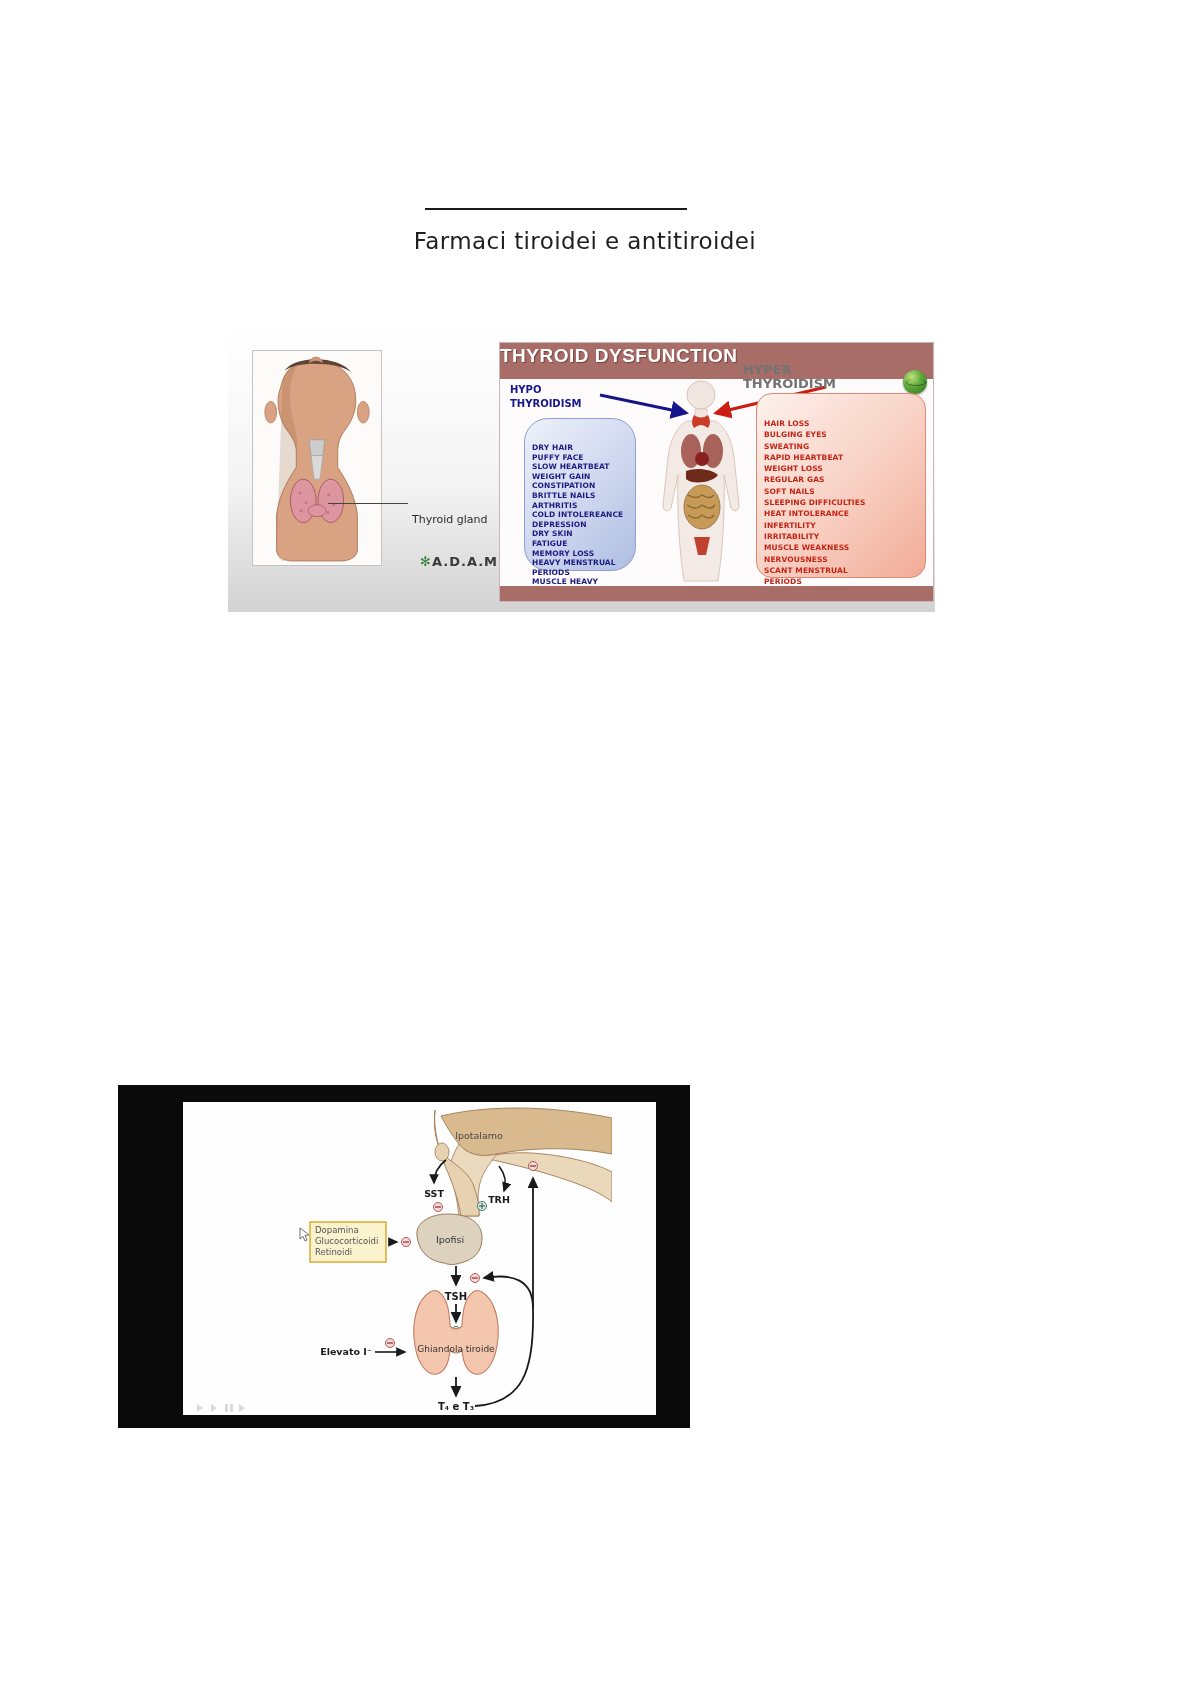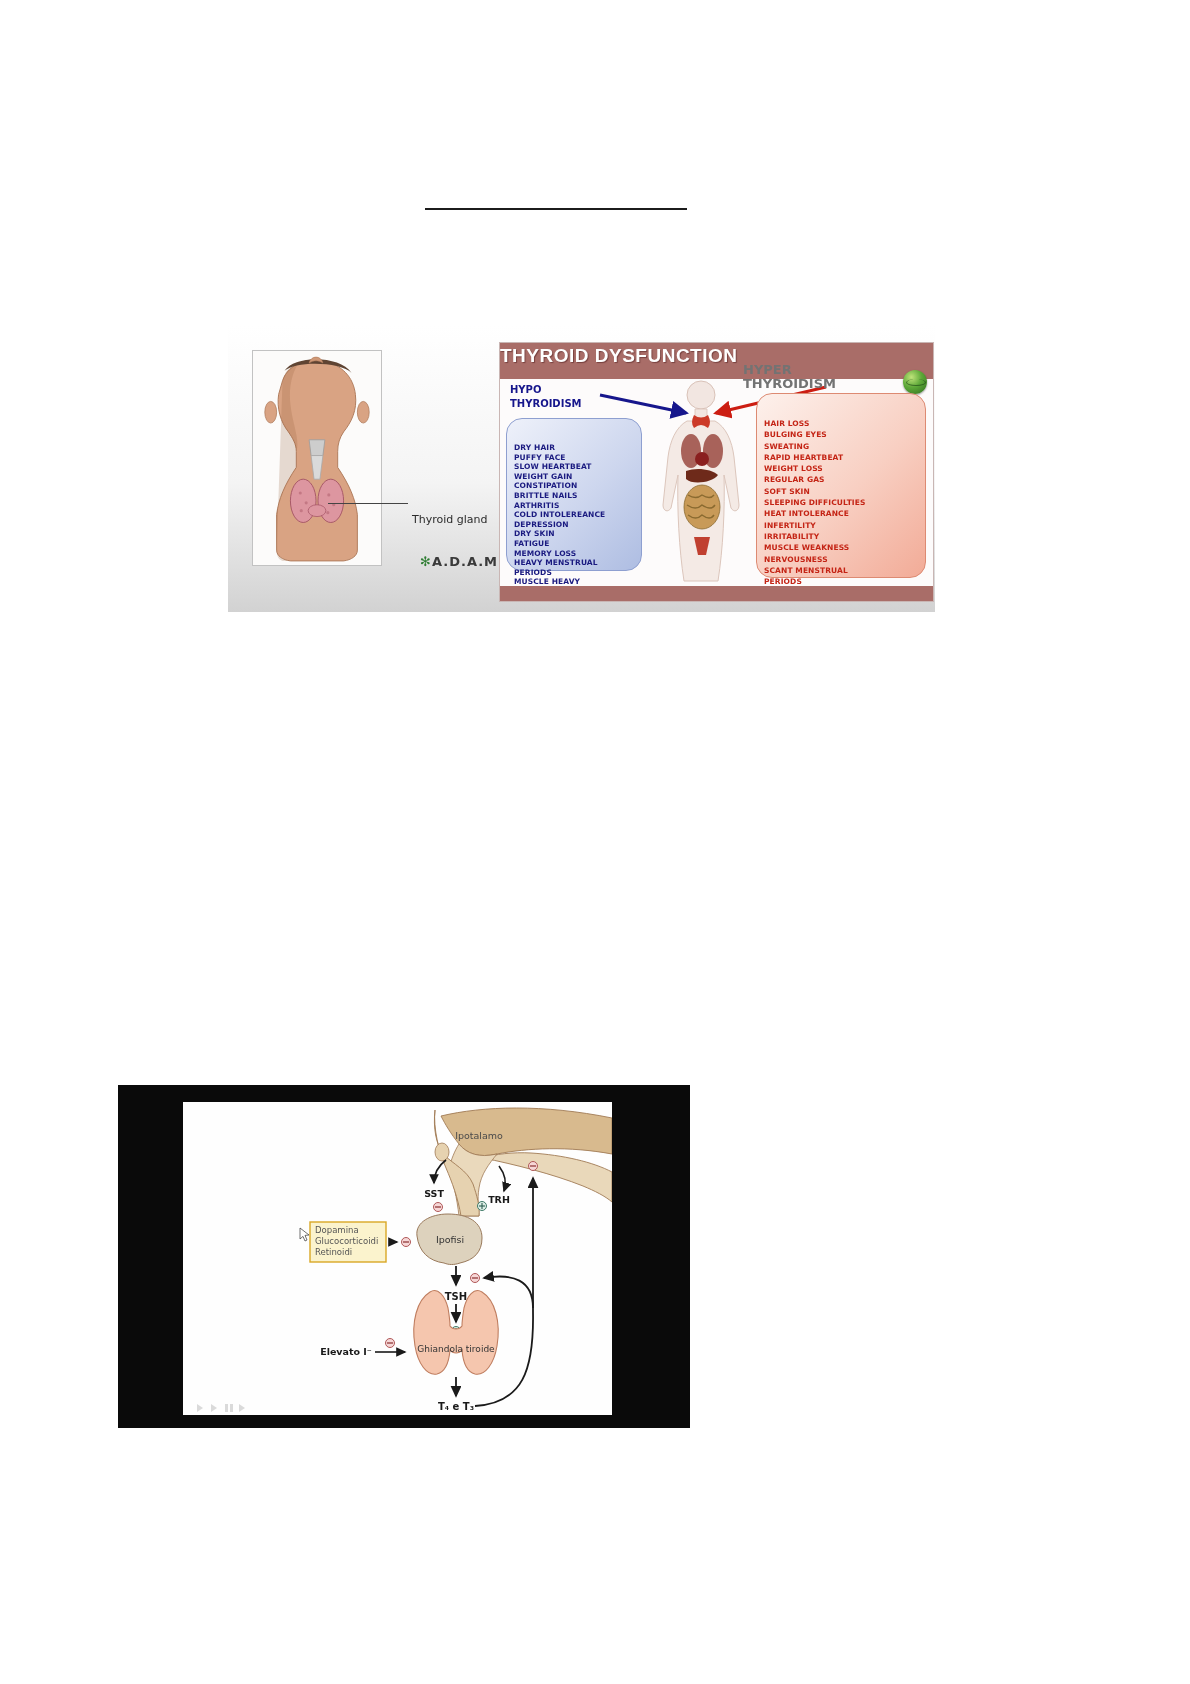--- a/index.html
+++ b/index.html
@@ -27,41 +27,42 @@
             font-weight:800;font-size:19px;letter-spacing:.5px;text-shadow:1px 1px 1px rgba(80,30,30,.55);
             font-family:"Liberation Sans",sans-serif;}
   .globe{position:absolute;right:6px;top:27px;width:24px;height:24px;border-radius:50%;
          background:radial-gradient(circle at 35% 30%, #bfe37a 0%, #5da838 45%, #2e6b1e 100%);
          box-shadow:0 1px 2px rgba(0,0,0,.4);}
   .globe:before{content:"";position:absolute;left:3px;top:9px;width:18px;height:6px;border-radius:50%;
                 border:1px solid rgba(20,60,15,.6);border-top:none;}
   .hypo-head{position:absolute;left:10px;top:40px;color:#16168c;font-weight:800;font-size:10px;line-height:14px;}
   .hyper-head{position:absolute;left:243px;top:20px;color:#737373;font-weight:800;font-size:13px;line-height:14px;}
   .sym-panel{position:absolute;box-sizing:border-box;padding:24px 7px;}
-  .hypo-panel{left:6px;top:75px;width:136px;height:153px;border-radius:16px;
+  .hypo-panel{left:24px;top:75px;width:112px;height:153px;border-radius:24px;
               background:linear-gradient(135deg,#eef1fa 0%,#cdd6ee 55%,#aebde2 100%);
               border:1px solid #8e9fd0;}
   .hyper-panel{left:256px;top:50px;width:170px;height:185px;border-radius:16px;
                background:linear-gradient(135deg,#fdf1ec 0%,#f8cfc2 55%,#f2ab97 100%);
                border:1px solid #dd8a72;}
   .hypo-panel .list-line{font-size:7.5px;font-weight:bold;color:#1a1a80;line-height:9.6px;letter-spacing:.1px;}
   .hyper-panel .list-line{font-size:7.5px;font-weight:bold;color:#c42415;line-height:11.3px;letter-spacing:.1px;}
   .ig-art{position:absolute;left:0;top:0;width:433px;height:258px;pointer-events:none;}
   
   .fig2{position:absolute;left:118px;top:1085px;width:572px;height:343px;background:#0a0a0a;}
-  .diagram-panel{position:absolute;left:65px;top:17px;width:429px;height:313px;background:#fefefe;}
+  .diagram-panel{position:absolute;left:65px;top:17px;width:429px;height:313px;background:#fefefe;padding-left:44px;}
   .diagram-svg{position:absolute;left:0;top:0;width:429px;height:313px;}
   svg text{font-family:"DejaVu Sans","Liberation Sans",sans-serif;}
 </style>
 </head>
 <body>
 
 <div class="page">
 
   <div class="title-rule"></div>
+  <div class="doc-title">Farmaci tiroidei e antitiroidei</div>
 
   <div class="fig1">
 
     <div class="head-box">
       <svg viewBox="0 0 130 213" width="128" height="214">
 
         <path d="M30,28 C36,10 58,4 72,8 C90,12 102,24 104,42 C106,58 100,70 92,80
                  C88,86 86,92 86,100 L86,116 C98,134 104,148 106,164 L106,200 C106,206 100,210 92,211
                  L38,211 C30,210 24,206 24,200 L24,164 C26,148 32,134 44,116 L44,100
                  C44,92 40,86 36,80 C28,70 24,56 26,42 Z" fill="#d9a383" stroke="#b07c5c" stroke-width="1"></path>
@@ -157,21 +158,21 @@
           <div class="list-line">PERIODS</div>
           <div class="list-line">MUSCLE HEAVY</div>
         </div>
       <div class="sym-panel hyper-panel">
           <div class="list-line">HAIR LOSS</div>
           <div class="list-line">BULGING EYES</div>
           <div class="list-line">SWEATING</div>
           <div class="list-line">RAPID HEARTBEAT</div>
           <div class="list-line">WEIGHT LOSS</div>
           <div class="list-line">REGULAR GAS</div>
-          <div class="list-line">SOFT SKIN</div>
+          <div class="list-line">SOFT NAILS</div>
           <div class="list-line">SLEEPING DIFFICULTIES</div>
           <div class="list-line">HEAT INTOLERANCE</div>
           <div class="list-line">INFERTILITY</div>
           <div class="list-line">IRRITABILITY</div>
           <div class="list-line">MUSCLE WEAKNESS</div>
           <div class="list-line">NERVOUSNESS</div>
           <div class="list-line">SCANT MENSTRUAL</div>
           <div class="list-line">PERIODS</div>
         </div>
 

